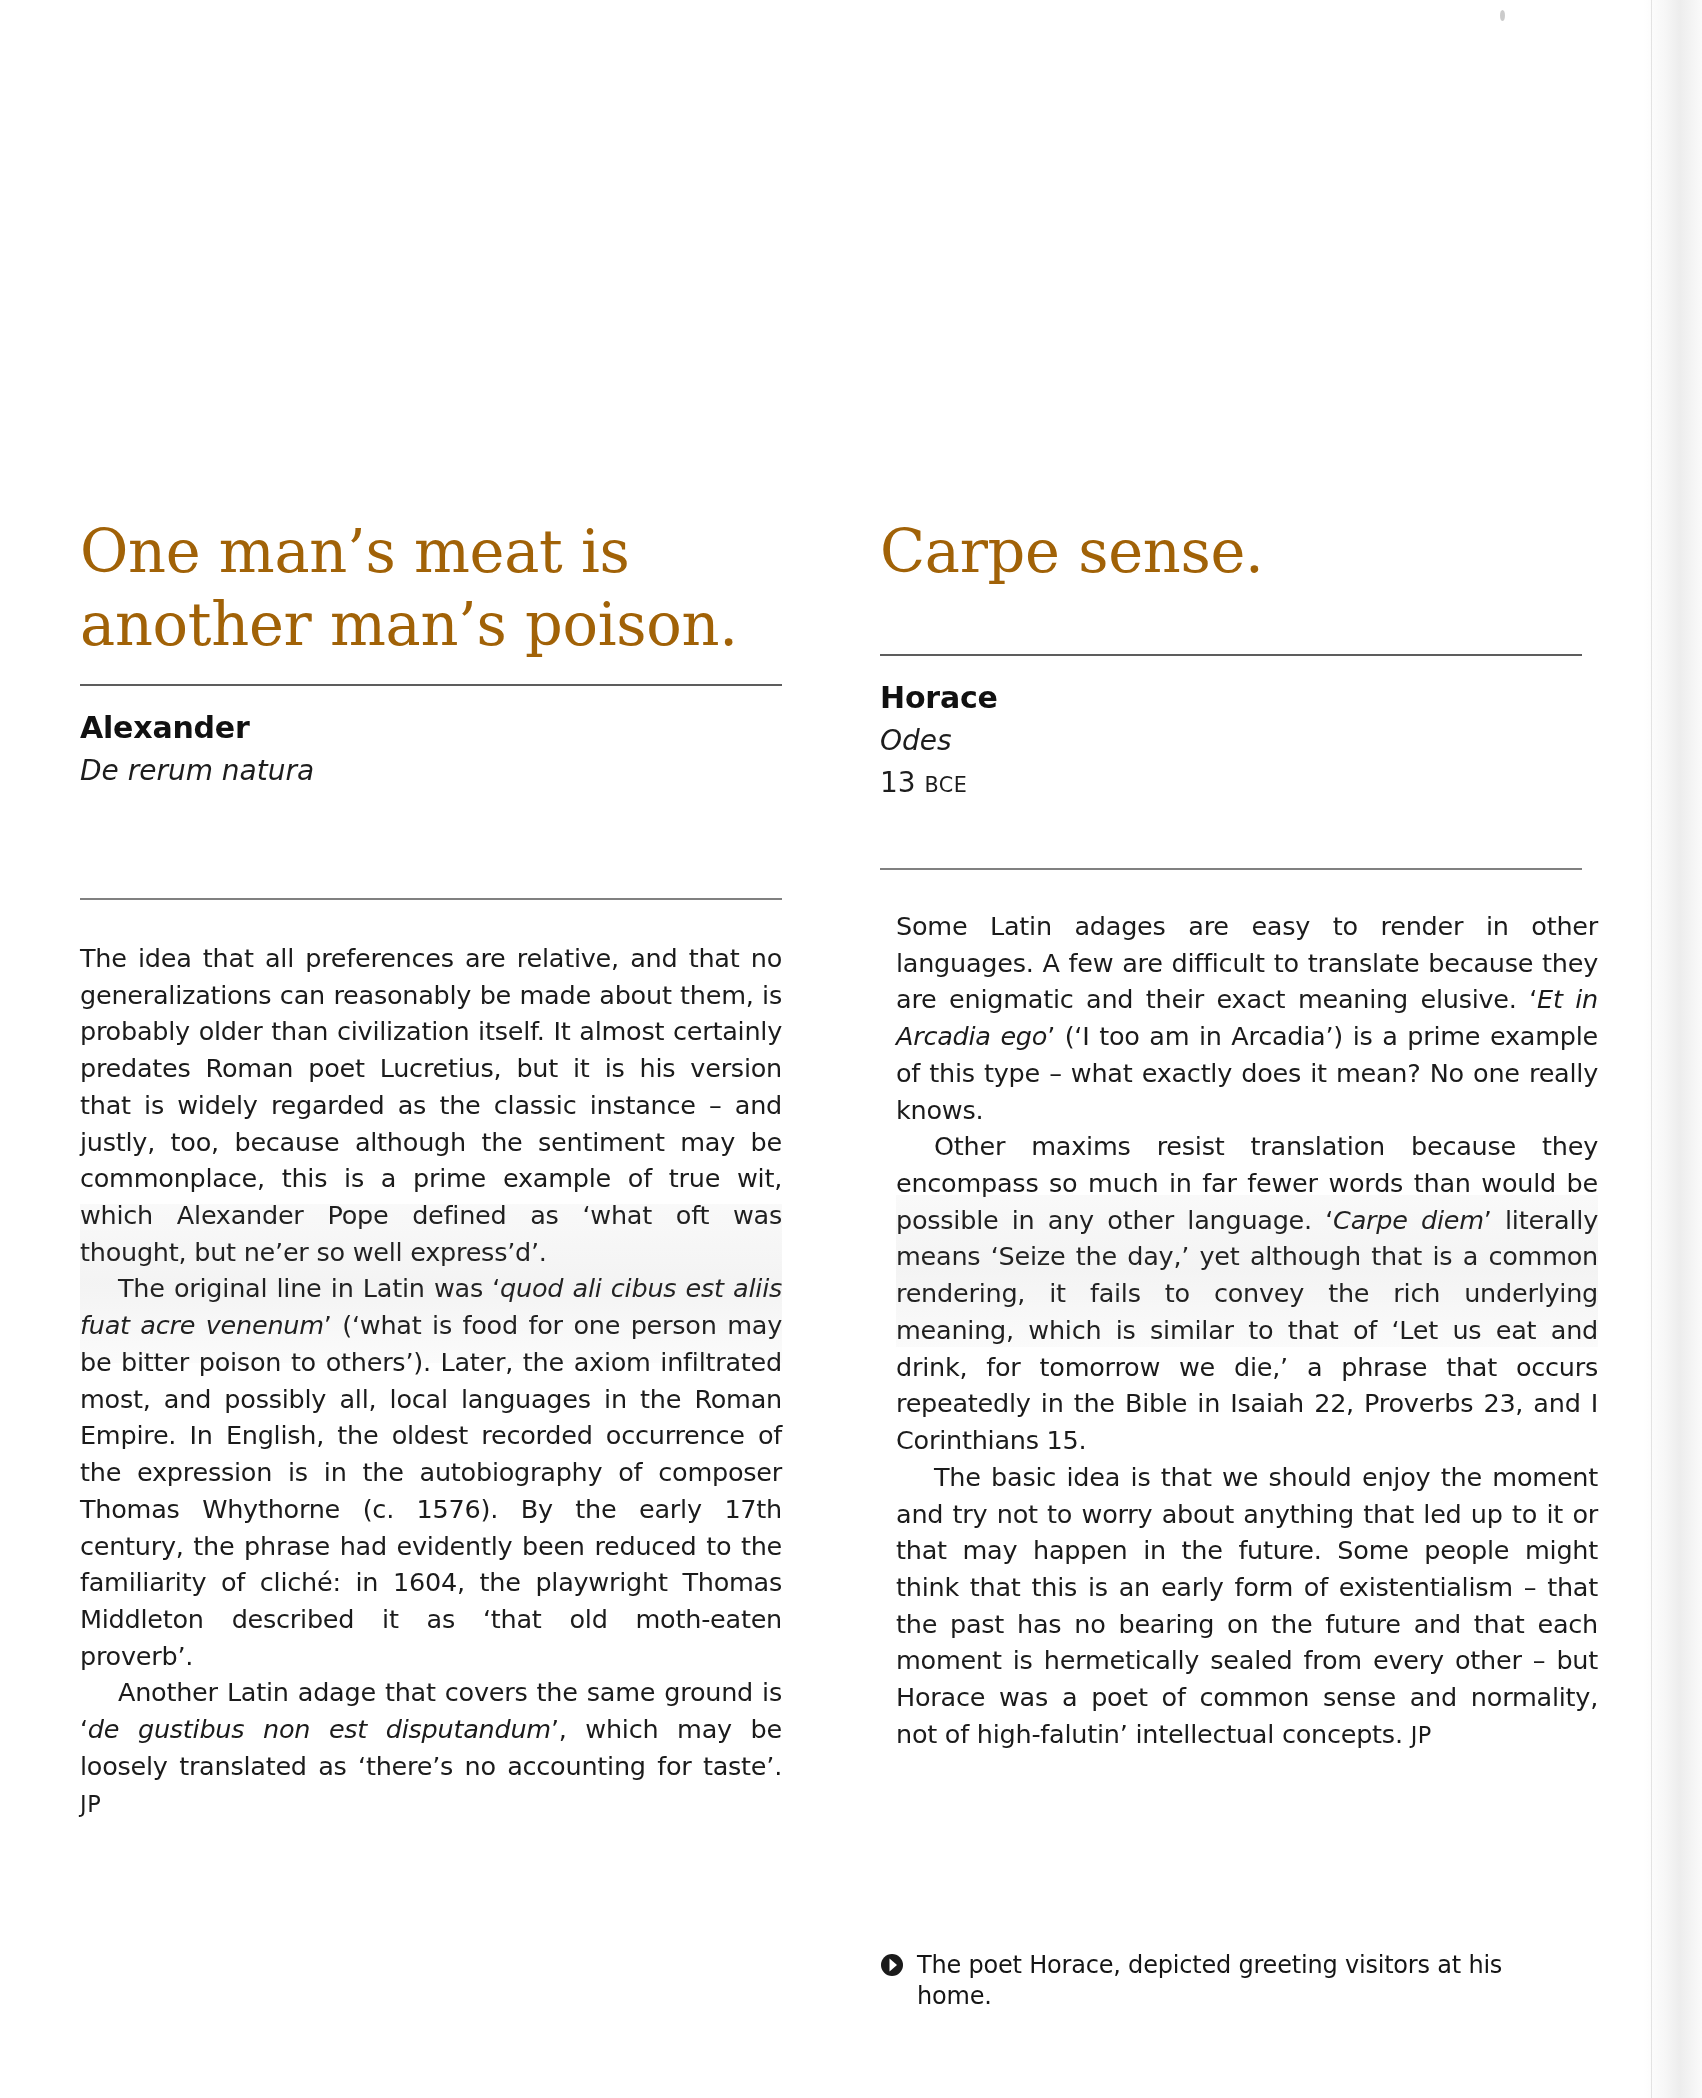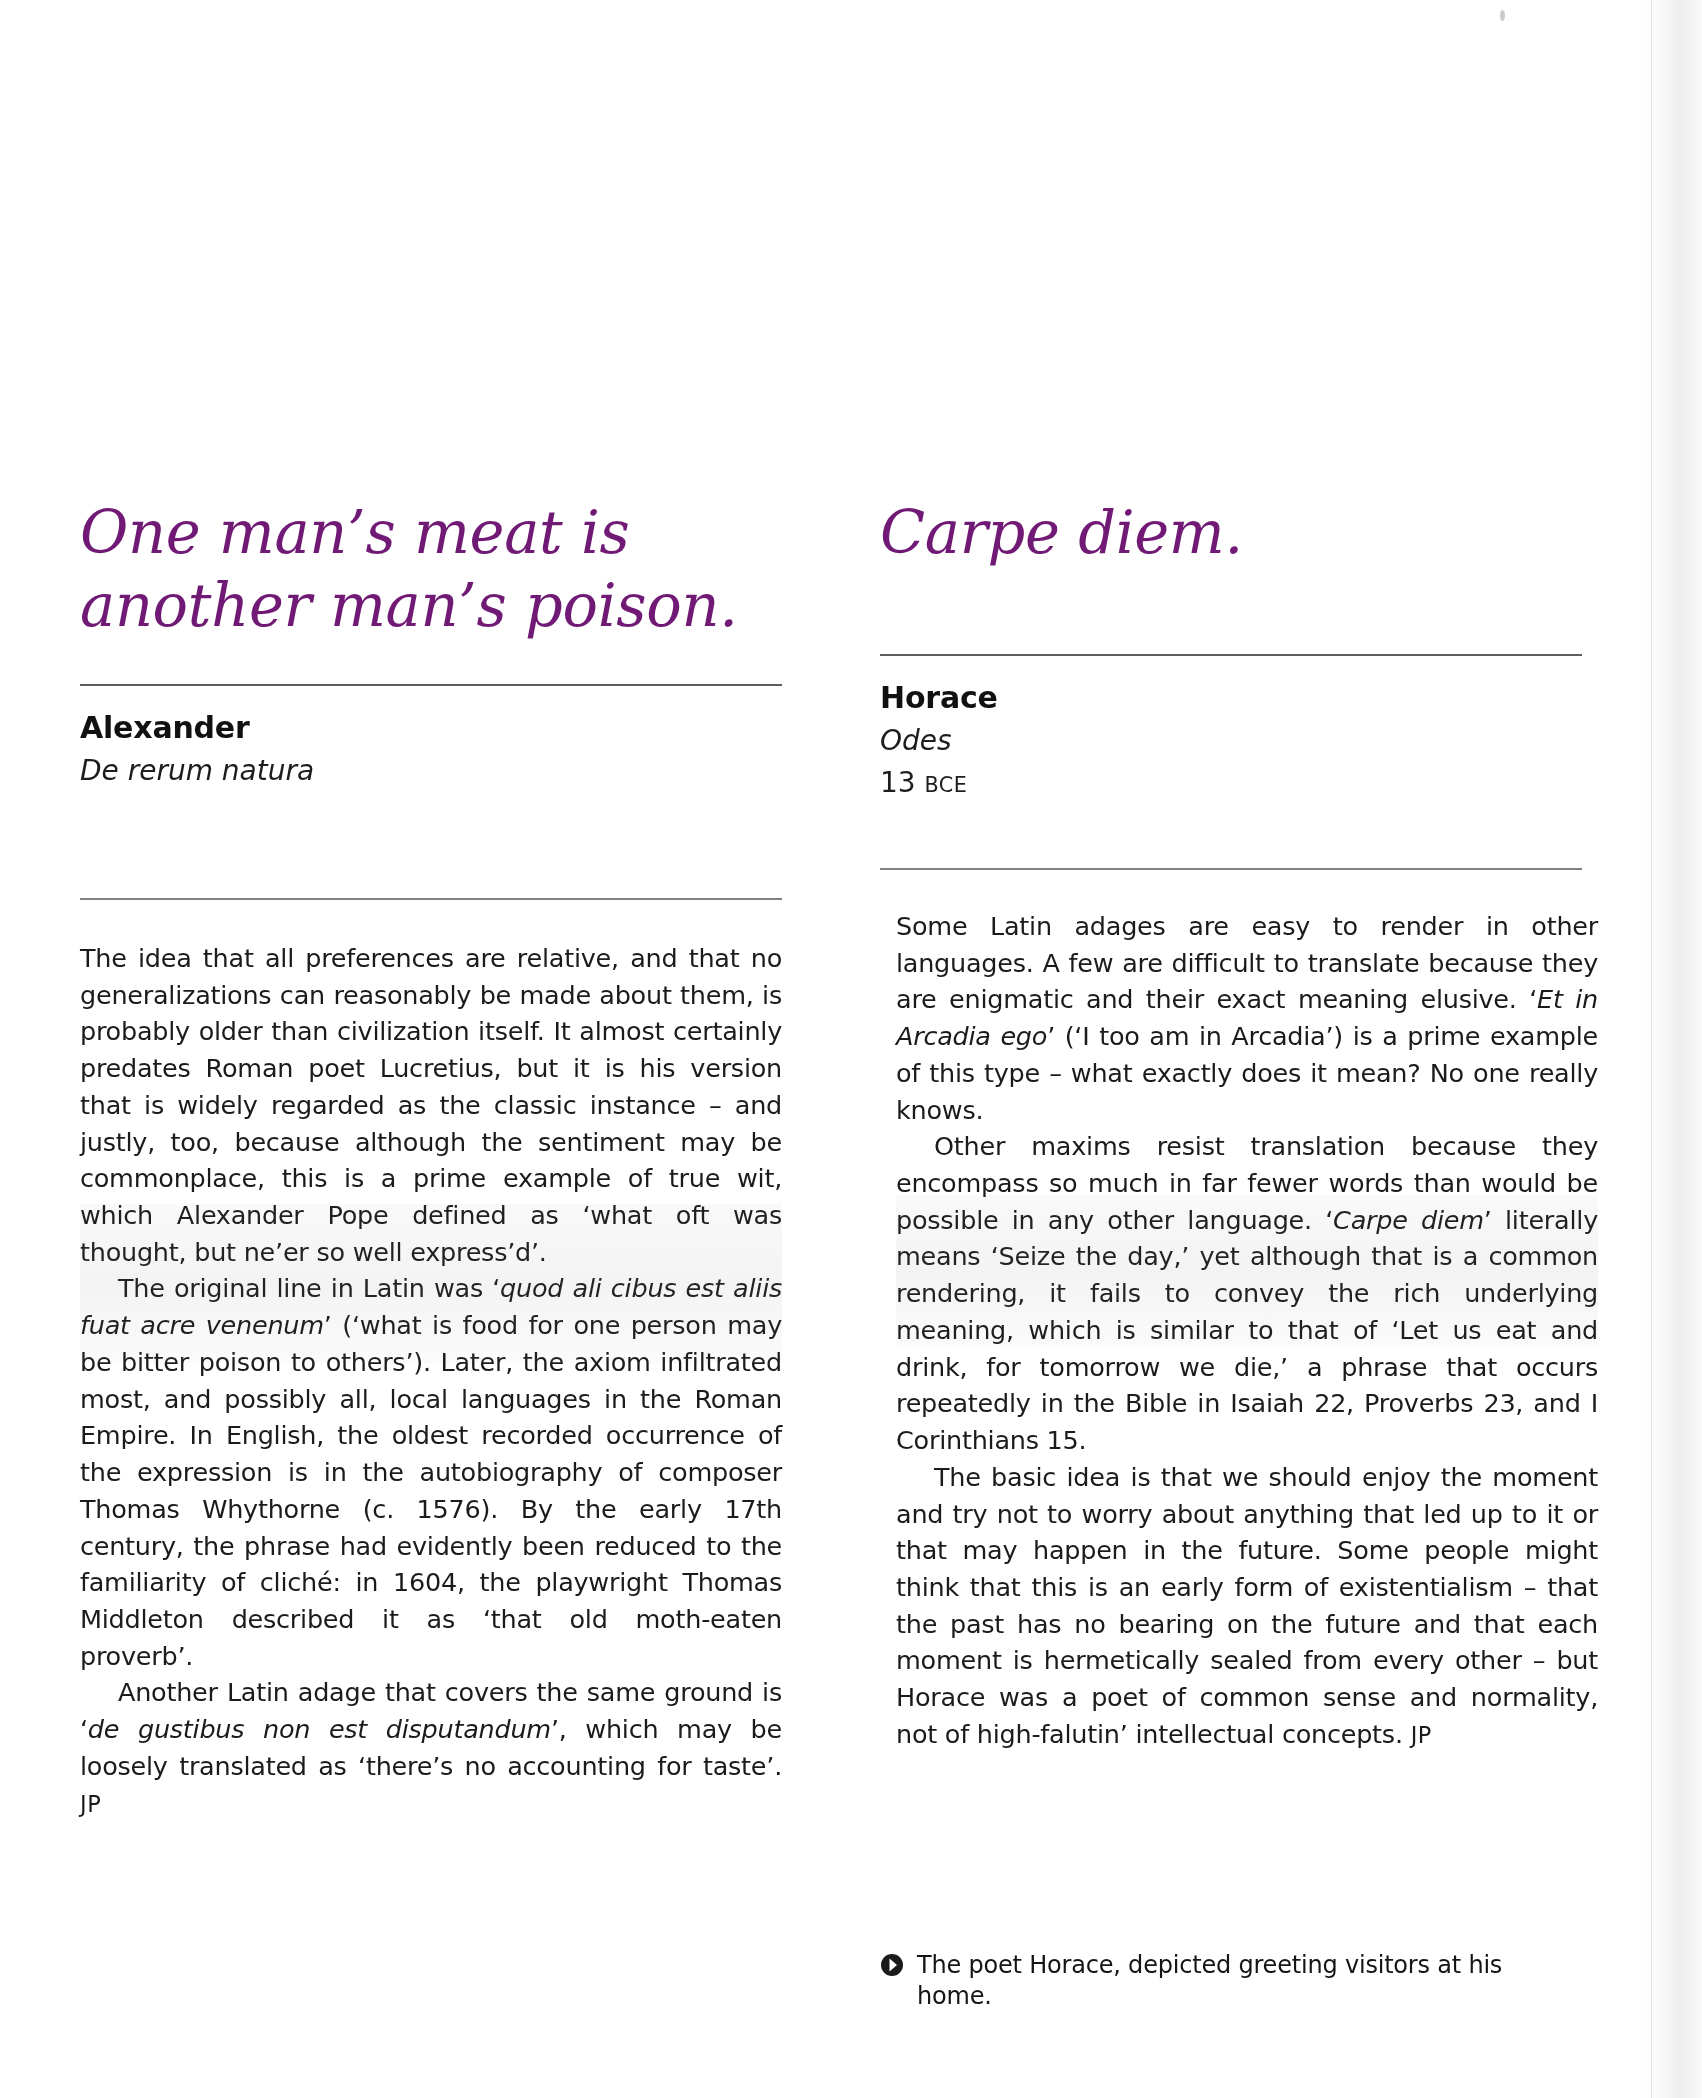--- a/index.html
+++ b/index.html
@@ -65,26 +65,26 @@
     position: absolute;
     top: 0;
     width: 745px;
   }
   .col-left  { left: 72px; }
   .col-right { left: 872px; }
 
   
   .quote {
     font-family: "DejaVu Serif", "Liberation Serif", serif;
-    font-style: italic;
     font-weight: 400;
     font-size: 59px;
     line-height: 1.23;
     letter-spacing: -0.3px;
-    color: #701a75;
+    color: #a16207;
+    margin-top: 19px;
   }
   .quote-left  { position: absolute; top: 497px;  left: 8px; width: 730px; }
   .quote-right { position: absolute; top: 497px;  left: 8px; width: 730px; }
 
   
   .rule {
     height: 2px;
     background: #5d5d5d;
   }
   .rule-soft {
@@ -187,21 +187,21 @@
       <div class="body" style="position:absolute; top:940px; left:8px; width:702px;" id="left-body">
           <p><span>The idea that all preferences are relative, and that no generalizations can reasonably be made about them, is probably older than civilization itself. It almost certainly predates Roman poet Lucretius, but it is his version that is widely regarded as the classic instance – and justly, too, because although the sentiment may be commonplace, this is a prime example of true wit, which Alexander Pope defined as ‘what oft was thought, but ne’er so well express’d’.</span></p>
           <p><span>The original line in Latin was ‘</span><i>quod ali cibus est aliis fuat acre venenum</i><span>’ (‘what is food for one person may be bitter poison to others’). Later, the axiom infiltrated most, and possibly all, local languages in the Roman Empire. In English, the oldest recorded occurrence of the expression is in the autobiography of composer Thomas Whythorne (c. 1576). By the early 17th century, the phrase had evidently been reduced to the familiarity of cliché: in 1604, the playwright Thomas Middleton described it as ‘that old moth-eaten proverb’.</span></p>
           <p><span>Another Latin adage that covers the same ground is ‘</span><i>de gustibus non est disputandum</i><span>’, which may be loosely translated as ‘there’s no accounting for taste’. </span><span style="font-size: 0.88em; letter-spacing: 0.6px;">JP</span></p>
           <div style="position: absolute; left: 0px; right: 0px; top: 30%; height: 18%; pointer-events: none; background: linear-gradient(rgba(120, 120, 120, 0.043), rgba(120, 120, 120, 0.086), rgba(120, 120, 120, 0.03));"></div>
         </div>
     </div>
 
     <div class="col col-right">
 
-      <div class="quote quote-right">Carpe diem.</div>
+      <div class="quote quote-right">Carpe sense.</div>
 
       <div style="position:absolute; top:654px; left:8px; width:702px;">
         <div class="rule"></div>
       </div>
 
       <div class="attrib" style="position:absolute; top:683px; left:8px; width:702px;">
         <div class="attrib-name">Horace</div>
         <div class="attrib-work">Odes</div>
         <div class="attrib-date">
           <span>13</span><span>&nbsp;</span><span class="sc">BCE</span>

